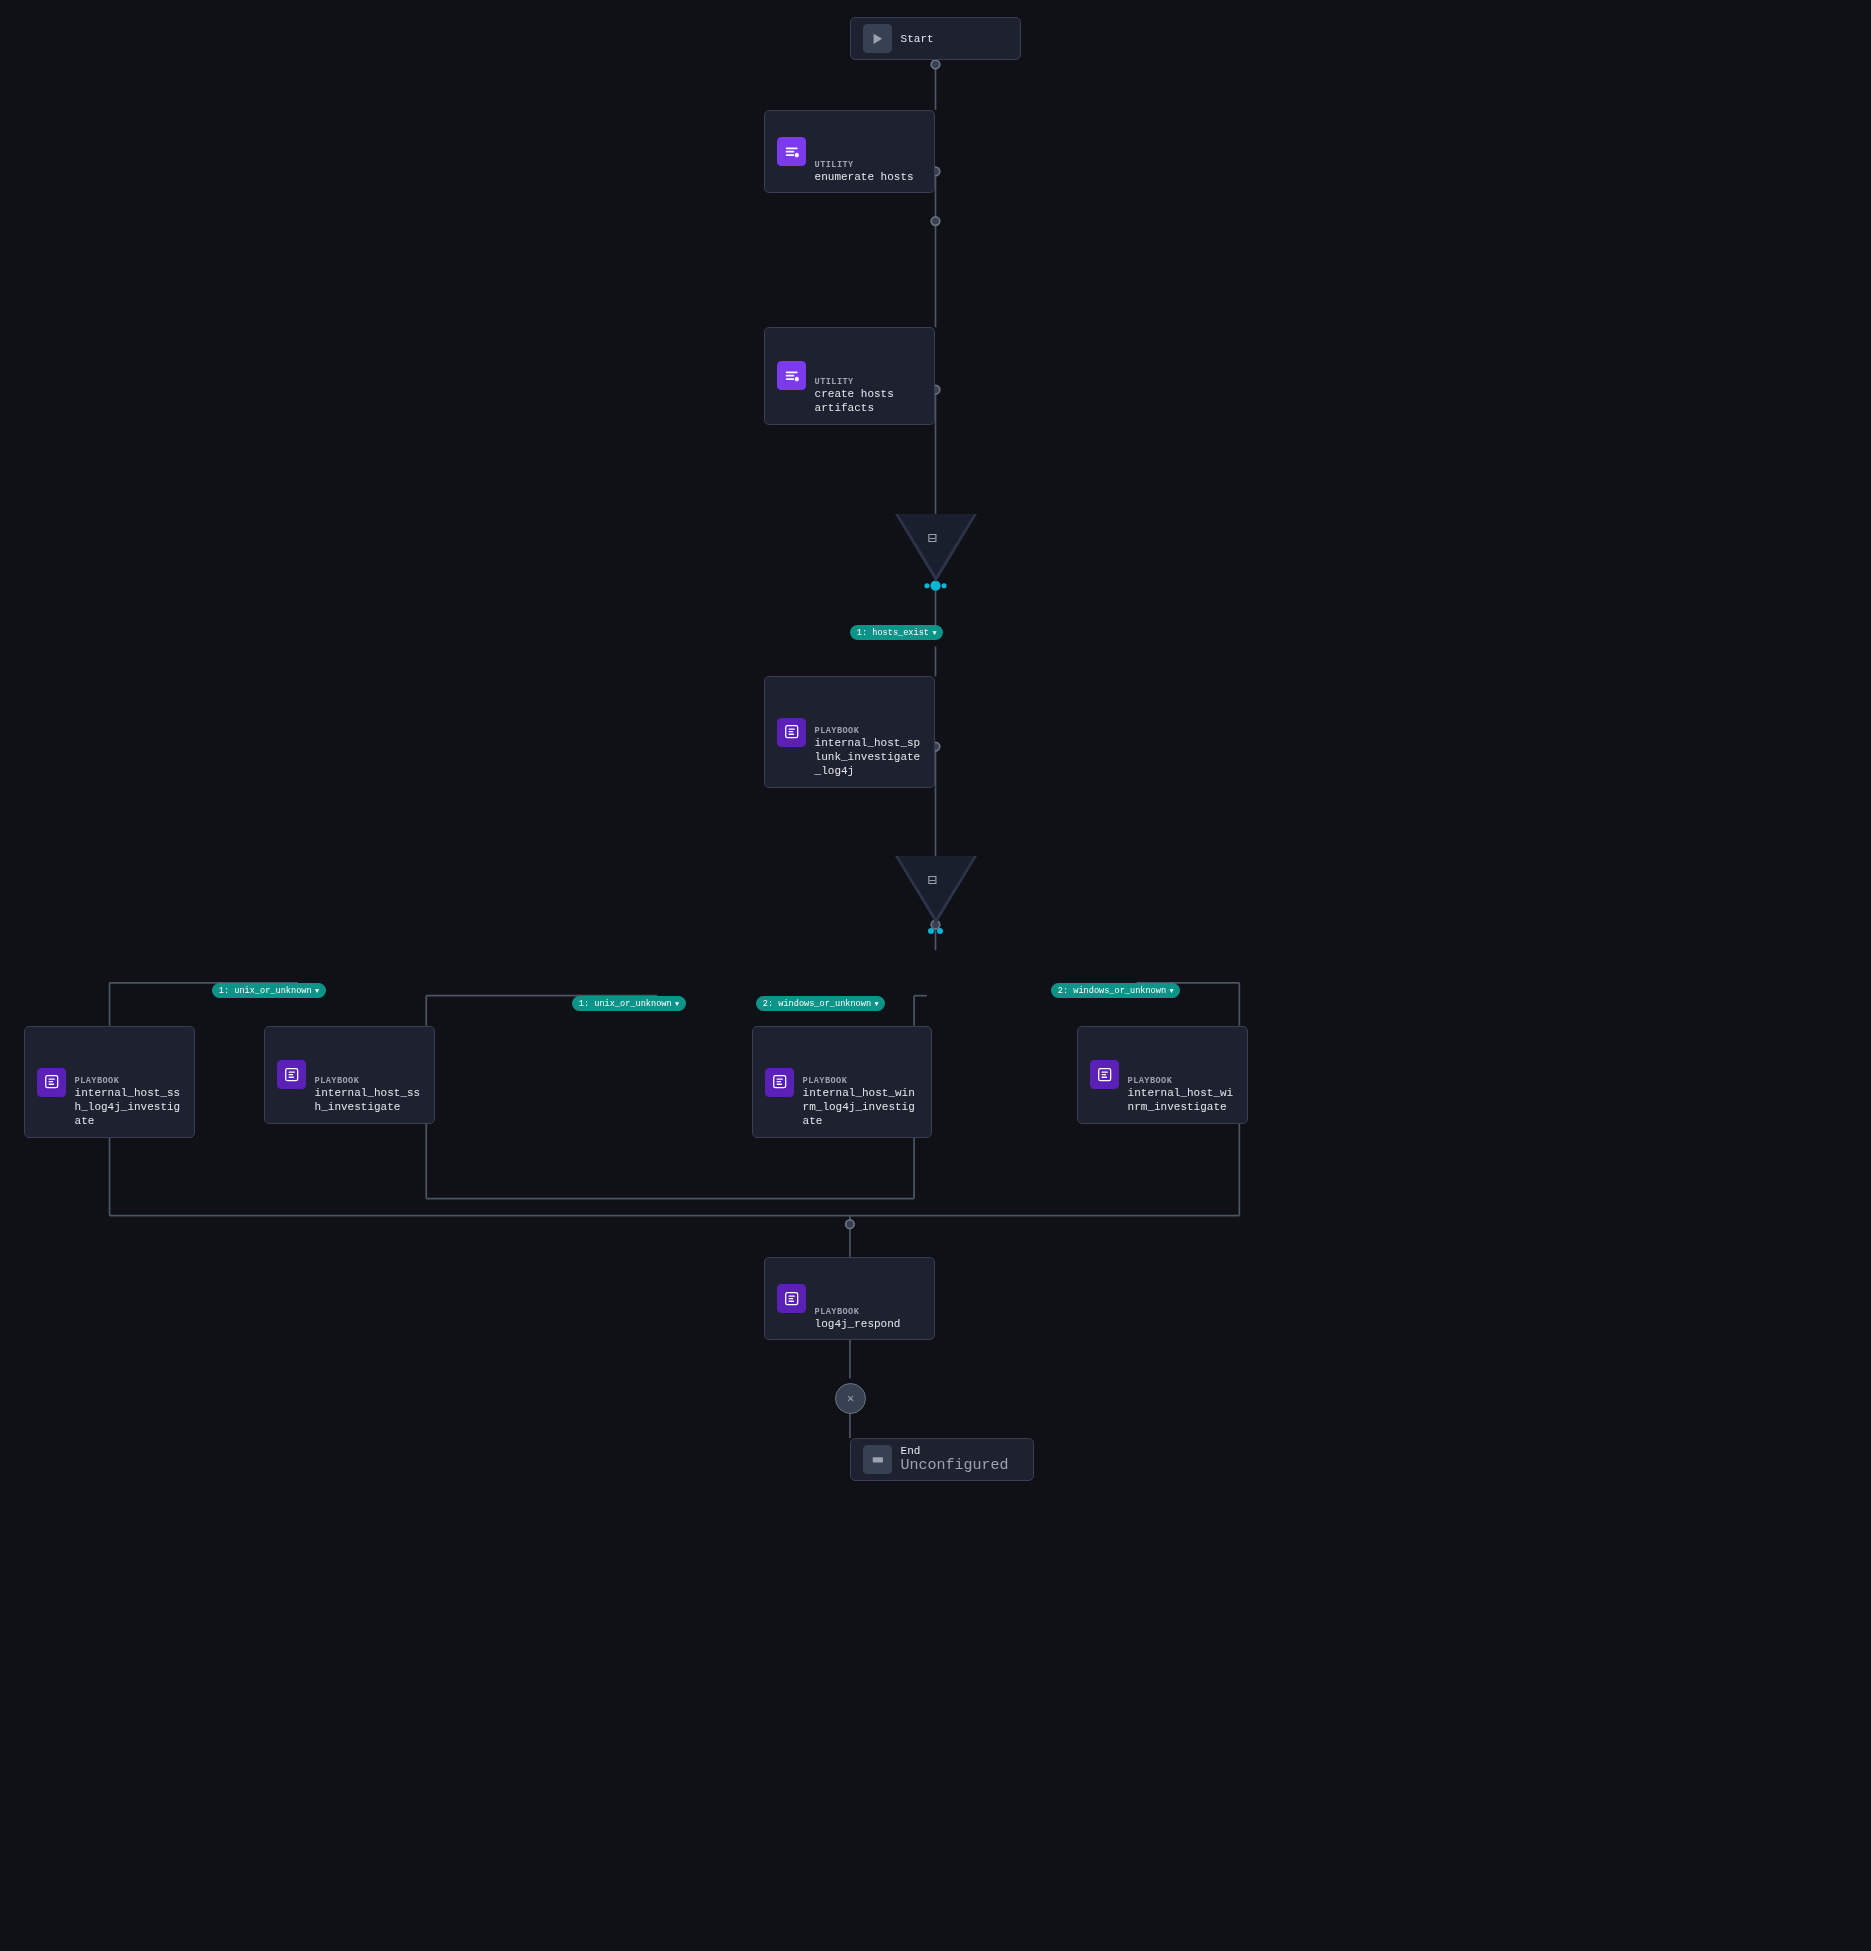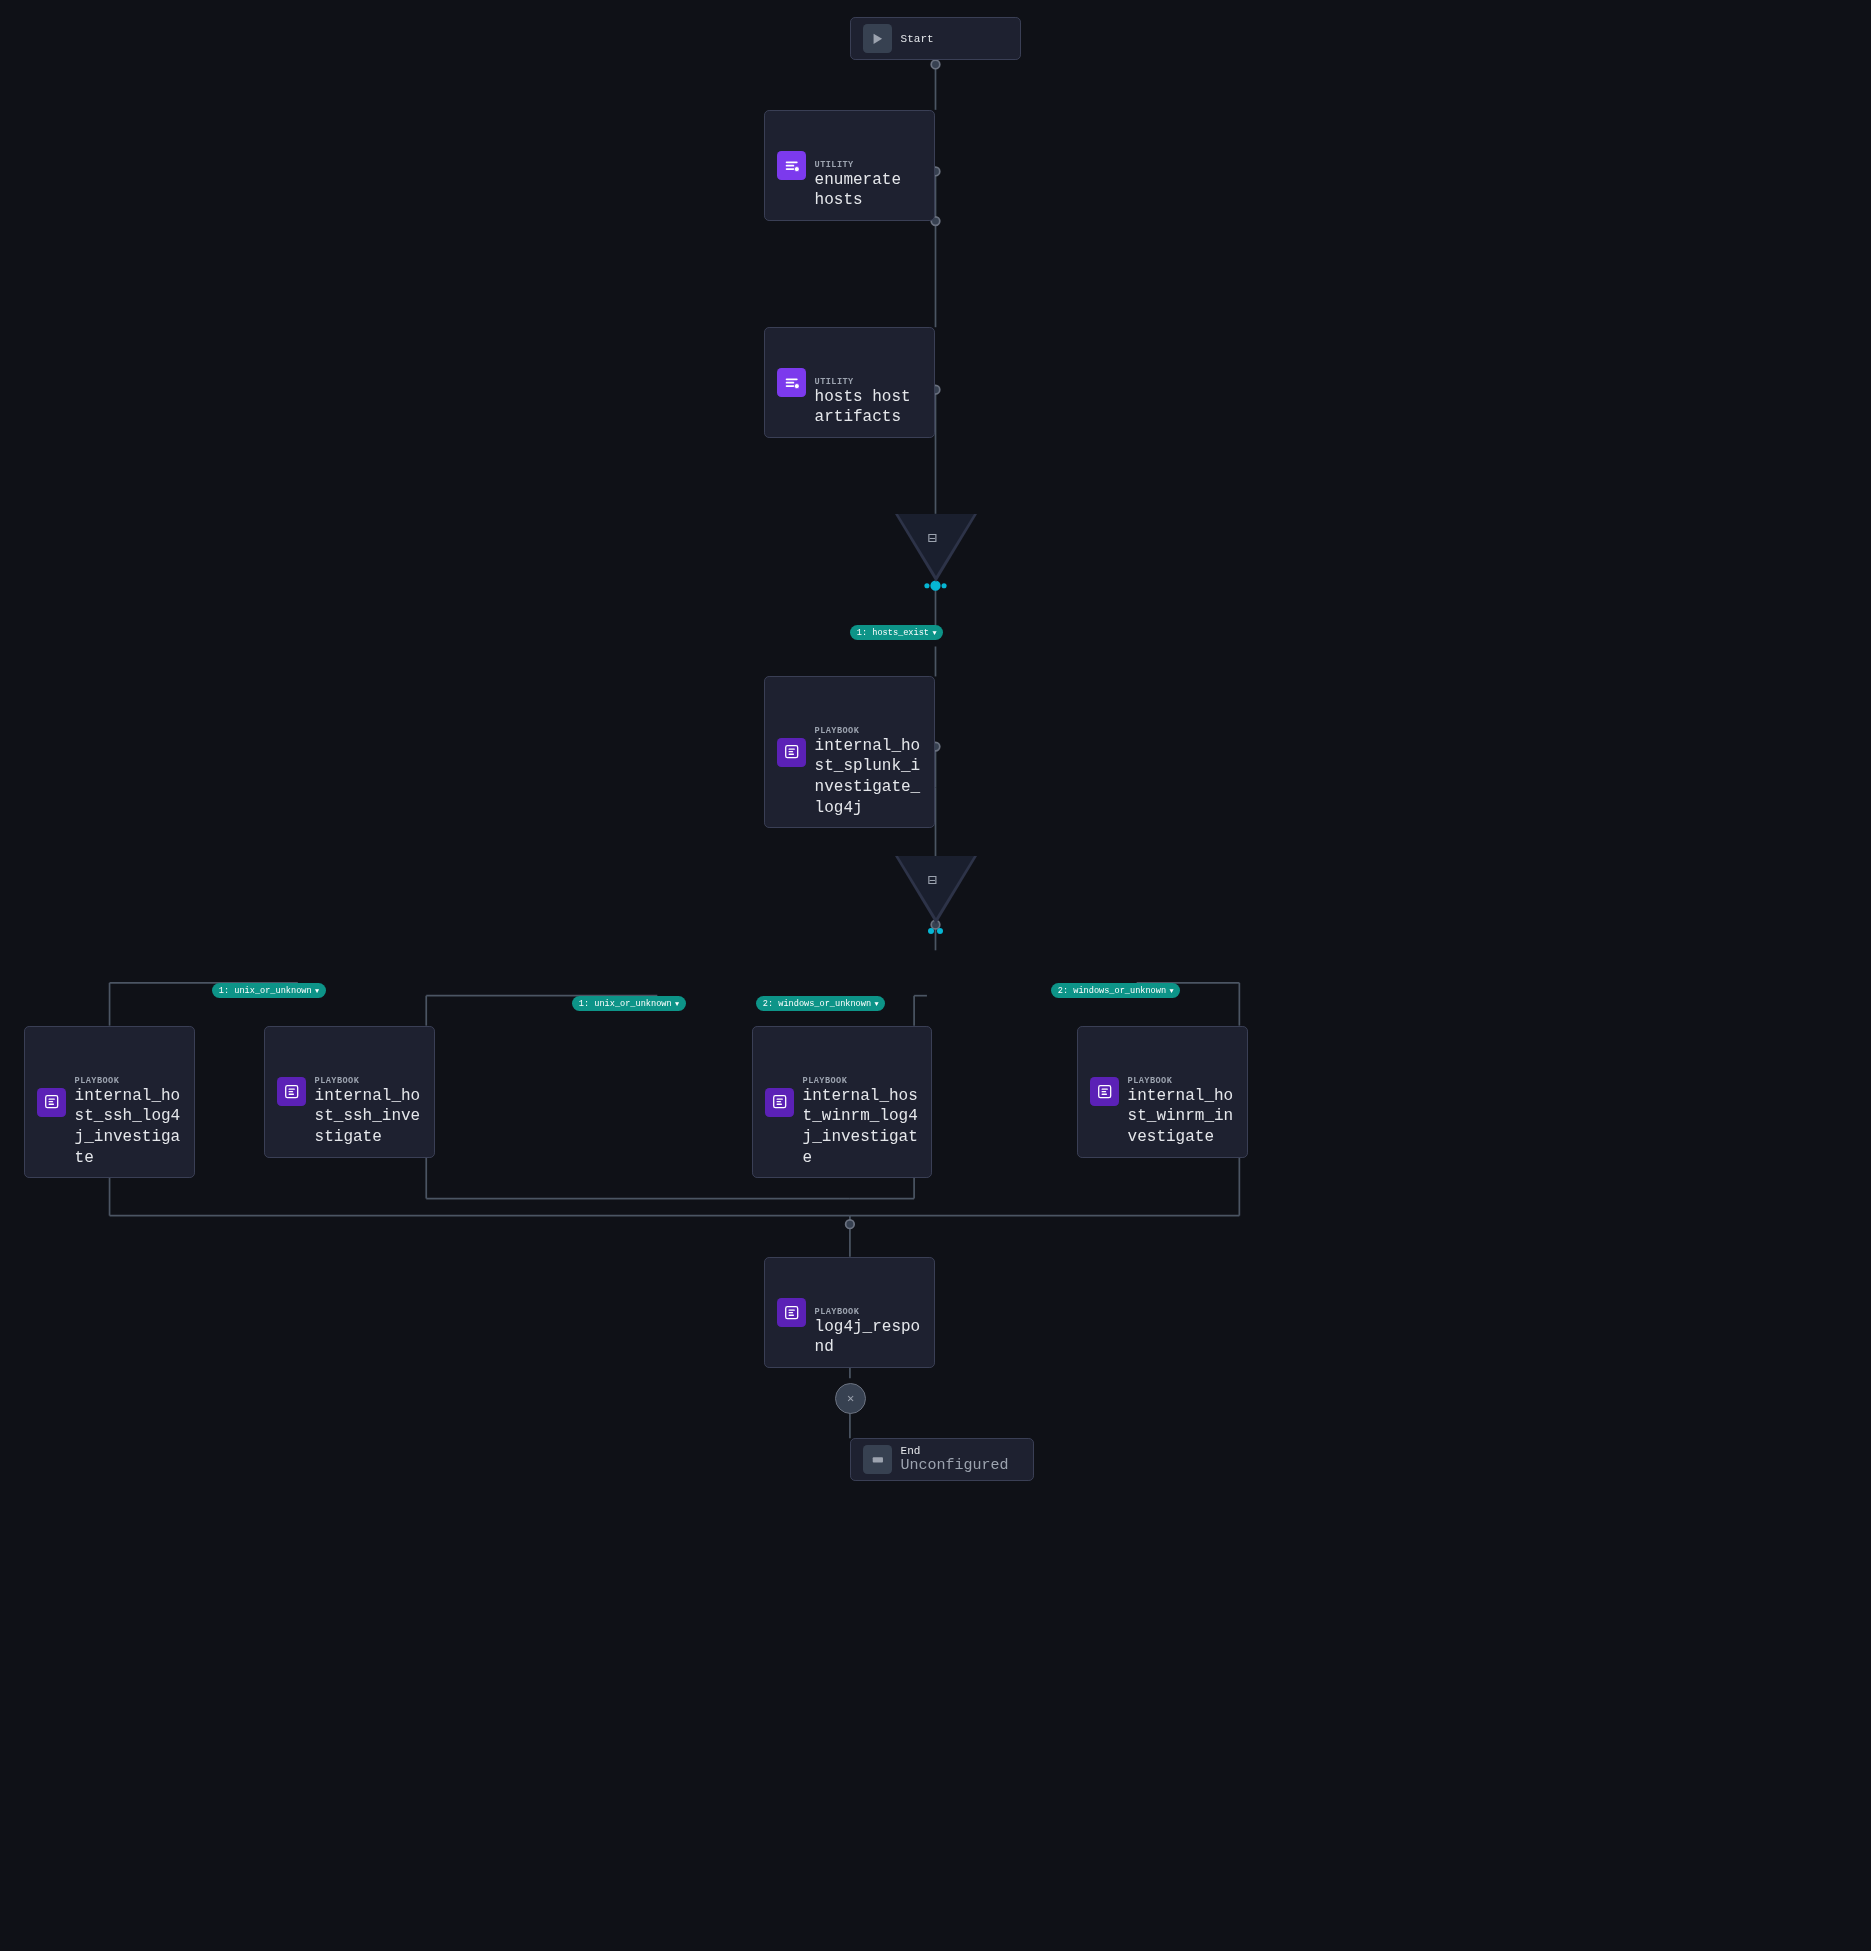--- a/index.html
+++ b/index.html
@@ -72,21 +72,21 @@
     }
     .node-type {
       font-size: 8.6px;
       font-weight: bold;
       color: #9ca3af;
       letter-spacing: 0.05em;
       text-transform: uppercase;
       margin-top: 40px;
     }
     .node-name {
-      font-size: 16px;
+      font-size: 11px;
       color: #e5e7eb;
       line-height: 1.3;
       word-break: break-word;
     }
     .node-title {
       font-size: 11px;
       color: #e5e7eb;
     }
     .node-subtitle {
       font-size: 15px;
@@ -231,21 +231,21 @@
     <div class="icon-box icon-utility">
       <svg width="15.4" height="15.4" viewBox="0 0 18 18" fill="white">
         <rect x="2" y="4" width="14" height="2" rx="1"></rect>
         <rect x="2" y="8" width="10" height="2" rx="1"></rect>
         <rect x="2" y="12" width="12" height="2" rx="1"></rect>
         <circle cx="15" cy="13" r="3" fill="white" stroke="#7c3aed" stroke-width="1"></circle>
       </svg>
     </div>
     <div class="node-label-group">
       <span class="node-type">UTILITY</span>
-      <span class="node-name">hosts host artifacts</span>
+      <span class="node-name">create hosts artifacts</span>
     </div>
   </div>
 
   <div style="position:absolute; left: 895px; top: 514px; width: 82px; height: 68px;">
     <div style="width:0;height:0;border-left:41px solid transparent;border-right:41px solid transparent;border-top:68px solid #2d3348;position:relative;">
       <div style="width:0;height:0;border-left:38px solid transparent;border-right:38px solid transparent;border-top:62px solid #1a1f2e;position:absolute;top:-68px;left:-38px;"></div>
       <span style="position:absolute;top:-53px;left:-8.6px;font-size:15.4px;color:#9ca3af;z-index:3;">⊟</span>
     </div>
   </div>
 

